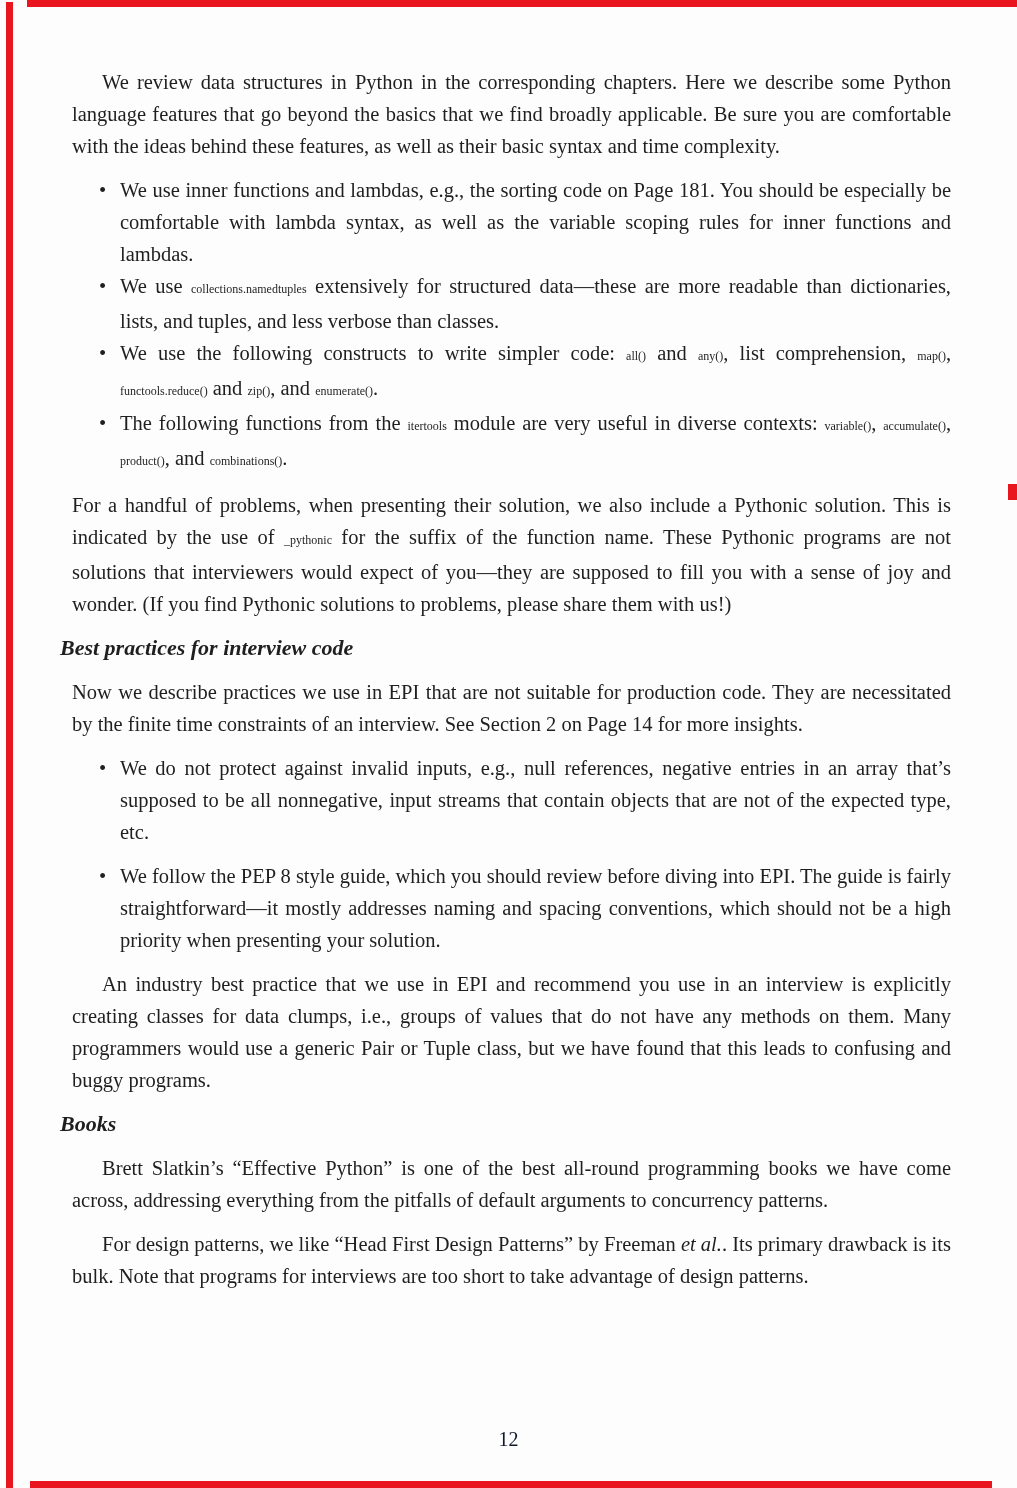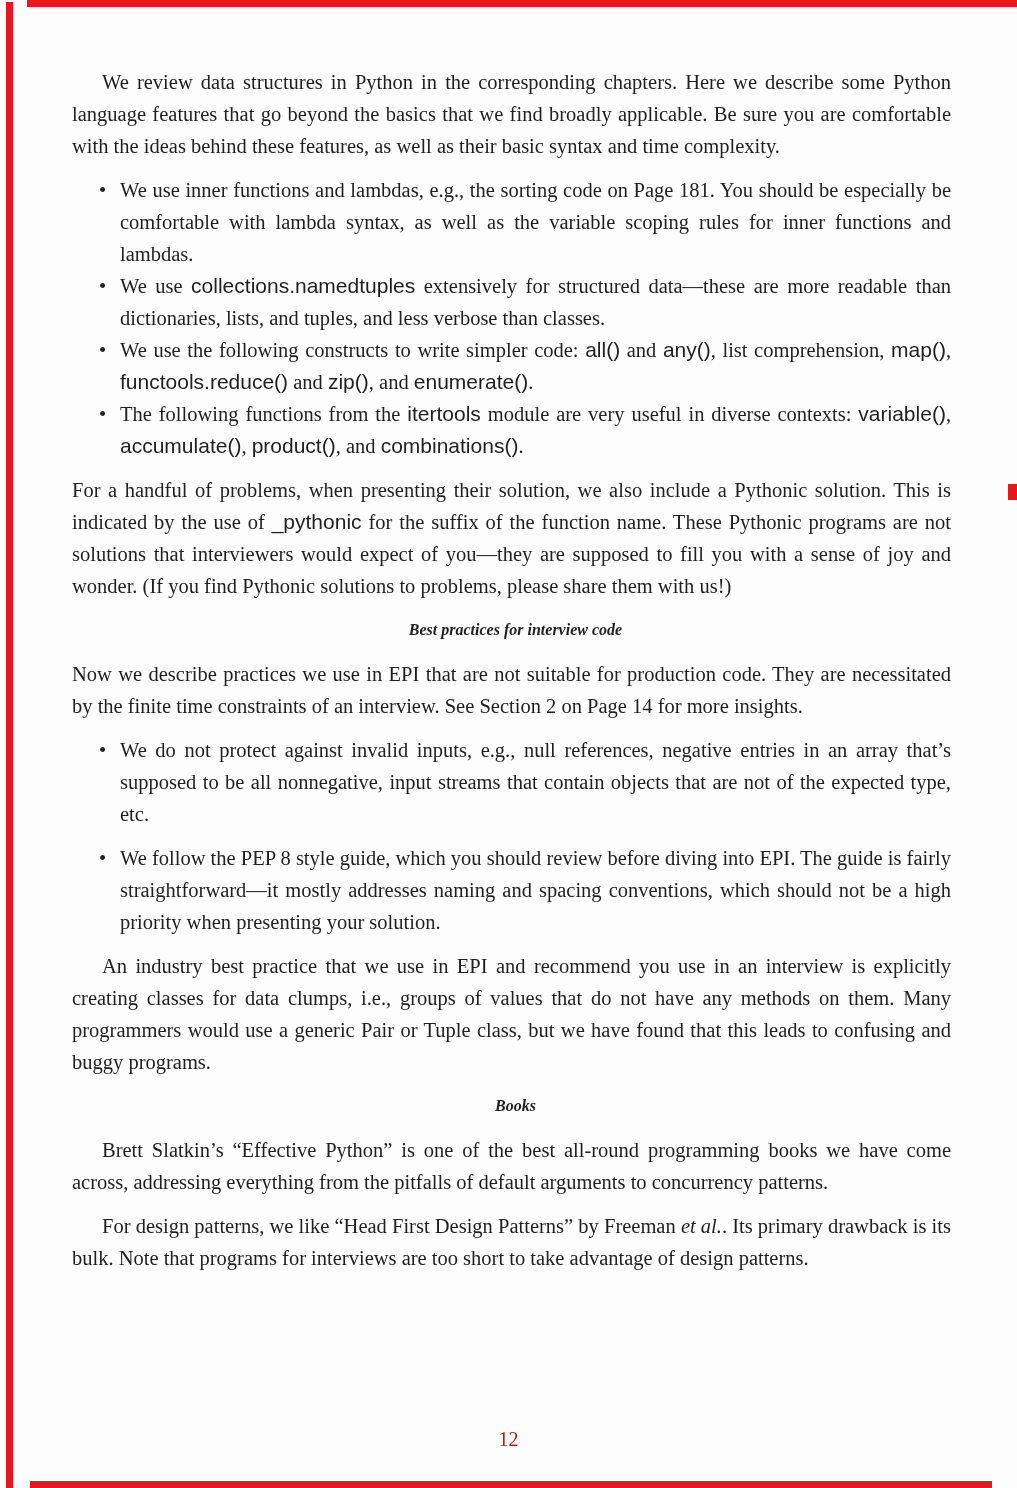--- a/index.html
+++ b/index.html
@@ -39,44 +39,44 @@
     text-align: justify;
   }
   .bullets li::before {
     content: "\2022";
     position: absolute;
     left: 27px;
     top: 0;
   }
 
   .mono {
-    font-family: Liberation Sans, sans-serif;
-    font-size: 21px;
+    font-family: Liberation Serif, serif;
+    font-size: 12px;
     font-style: normal;
   }
 
   .subhead {
-    font-size: 16px;
+    font-size: 22px;
     font-weight: bold;
     font-style: italic;
-    margin: 10px 0 5px 8px;
+    margin: 10px 0 5px 0;
     line-height: 32px;
-    text-align: center;
+    text-align: left;
   }
 
   em { }
 
   .pageno {
     position: absolute;
     top: 1428px;
     left: 0;
     width: 1017px;
     text-align: center;
     font-size: 20px;
-    color: #b91c1c;
+    color: #0f172a;
   }
 </style>
 </head>
 <body>
 
 <div id="page">
   <div id="edge-top" class="edge"></div>
   <div id="edge-left" class="edge"></div>
   <div id="edge-bottom" class="edge"></div>
   <div id="edge-right-tick" class="edge"></div>

